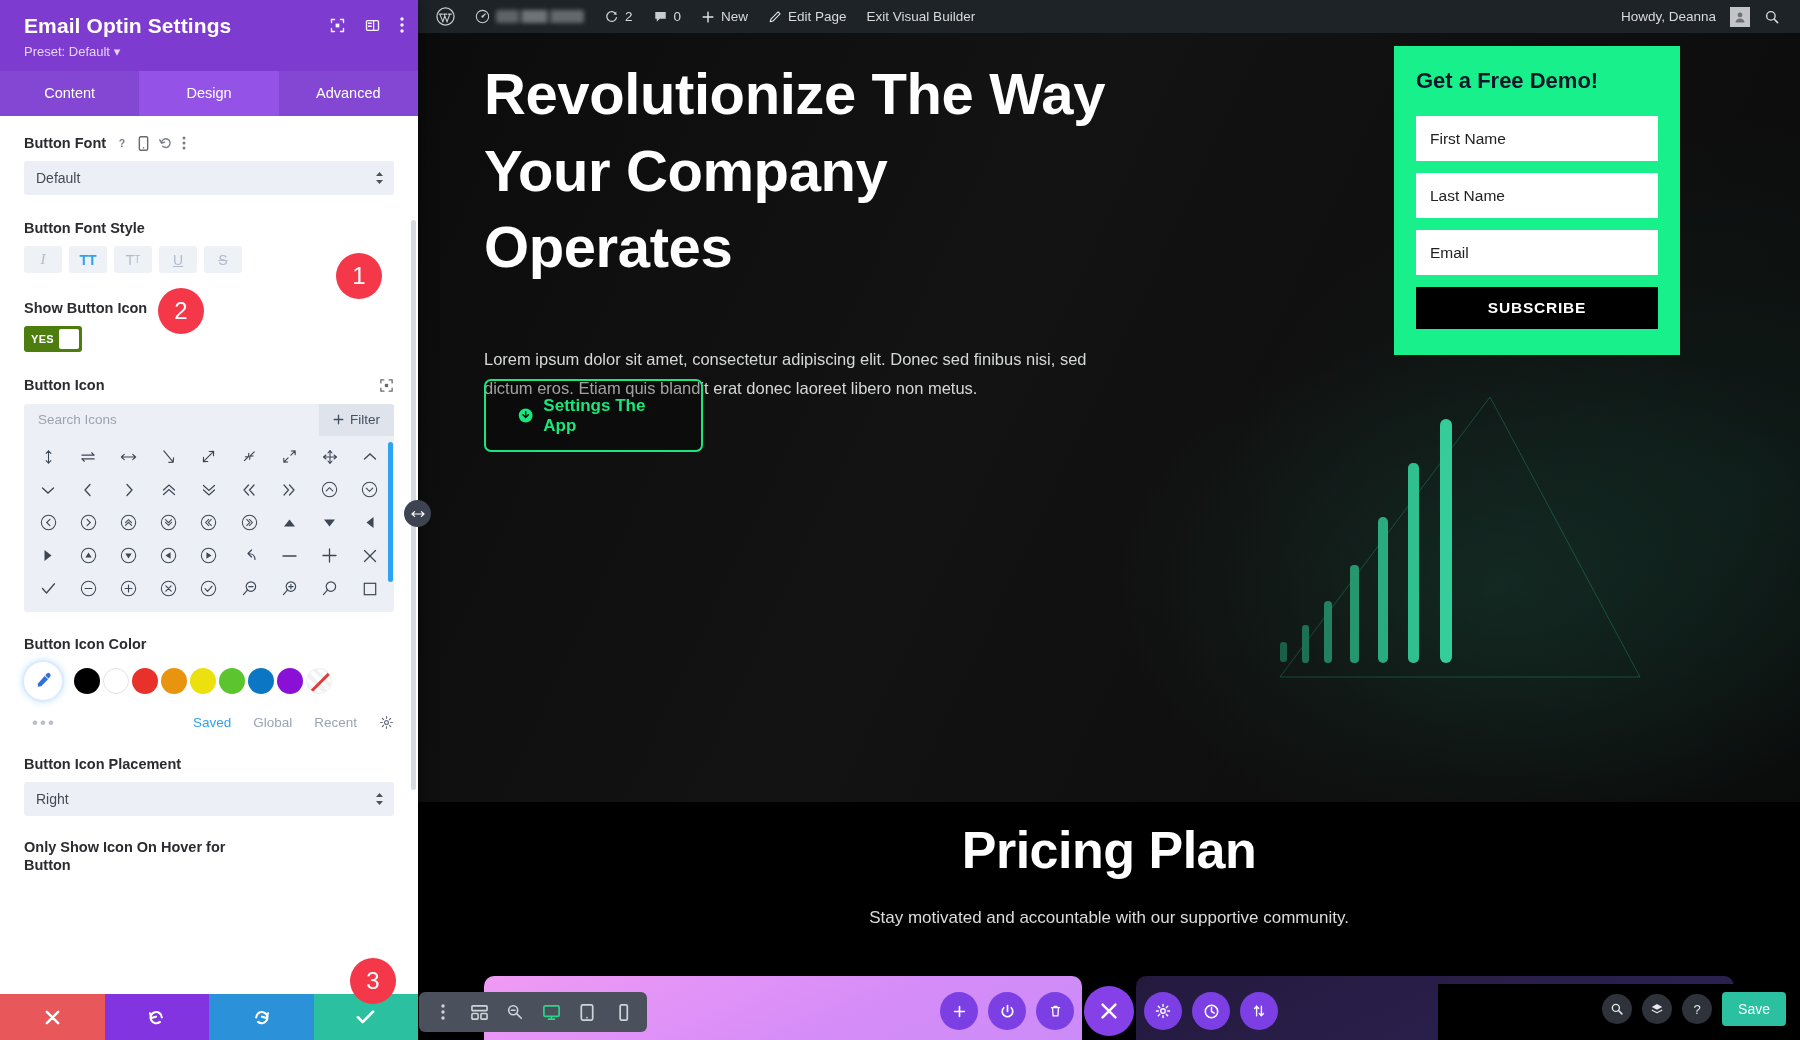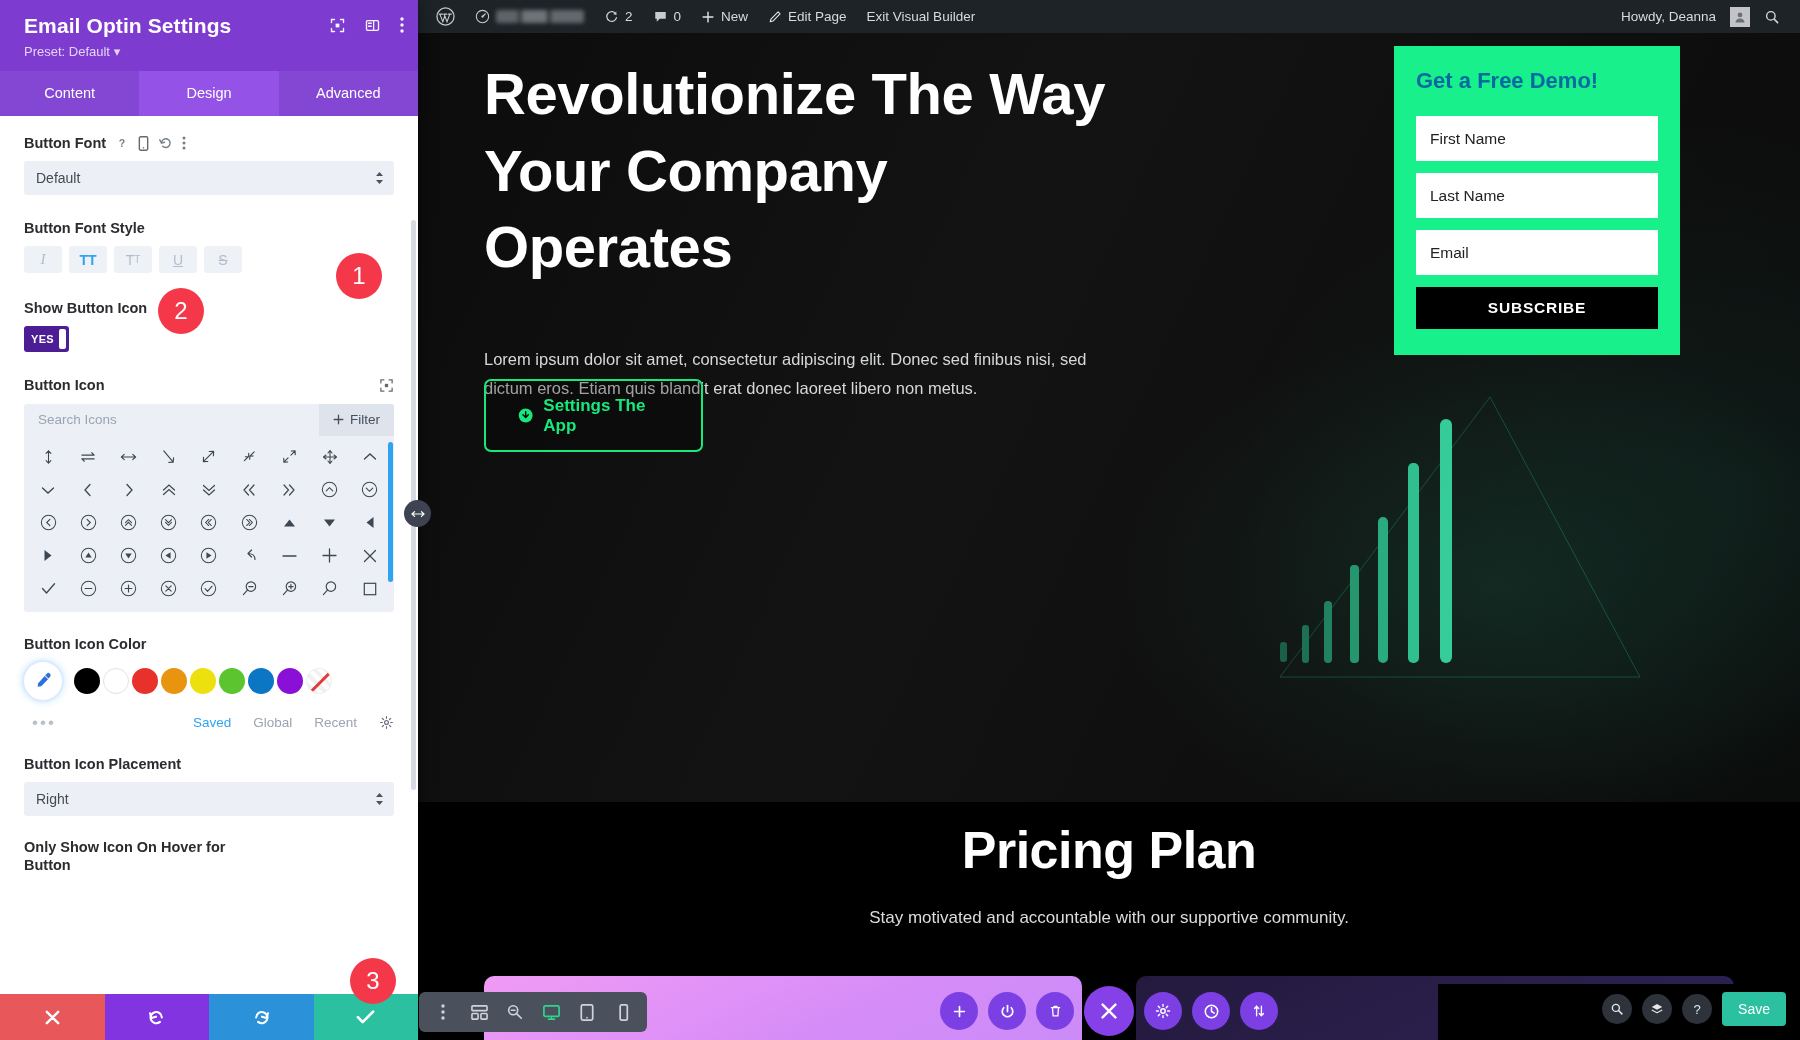--- a/index.html
+++ b/index.html
@@ -72,21 +72,21 @@
     font-size: 14px; color: #2b2b30; font-weight: 700;
   }
   .fontstyle-row { display: flex; gap: 7px; }
   .fs-btn {
     width: 38px; height: 27px; background: #eef1f6; border-radius: 3px;
     display: flex; align-items: center; justify-content: center;
     font-size: 14px; color: #b3bccb; cursor: pointer;
   }
   .fs-btn.active { color: #2ea3f2; font-weight: 700; }
   .toggle {
-    width: 45px; height: 26px; background: #4c1d95; border-radius: 3px;
+    width: 58px; height: 26px; background: #4d7c0f; border-radius: 3px;
     display: flex; align-items: center; cursor: pointer; padding: 3px;
   }
   .toggle .lbl { color: #fff; font-size: 11px; font-weight: 700; padding: 0 5px 0 4px; letter-spacing:.3px;}
   .toggle .knob { width: 28px; height: 20px; background: #fff; border-radius: 2px; }
 
   .icon-picker { background: #fff; }
   .icon-search-row {
     display: flex; align-items: center; background: #eceff5;
     height: 32px; border-radius: 3px 3px 0 0; overflow: hidden;
   }
@@ -226,21 +226,21 @@
     padding: 19px 32px; color: #18e87c; font-size: 17px; font-weight: 700;
     display: flex; align-items: center; gap: 10px; cursor: pointer;
     background: rgba(0,0,0,.25);
     width: 219px; height: 73px; top: 346px;
     justify-content: flex-start;
   }
   .optin {
     position: absolute; right: 120px; top: 13px;
     width: 286px; background: #17f08b; padding: 22px 22px 26px;
   }
-  .optin h3 { color: #0369a1; font-size: 22px; font-weight: 700; margin-bottom: 22px; }
+  .optin h3 { color: #0f172a; font-size: 22px; font-weight: 700; margin-bottom: 22px; }
   .optin-field {
     background: #fff; height: 45px; display: flex; align-items: center;
     padding: 0 14px; margin-bottom: 12px; color: #222; font-size: 15.5px;
     cursor: text;
   }
   .optin-sub {
     background: #000; color: #fff; height: 42px; margin-top: 10px;
     display: flex; align-items: center; justify-content: center;
     font-size: 15.5px; font-weight: 700; letter-spacing: .8px; cursor: pointer;
   }

